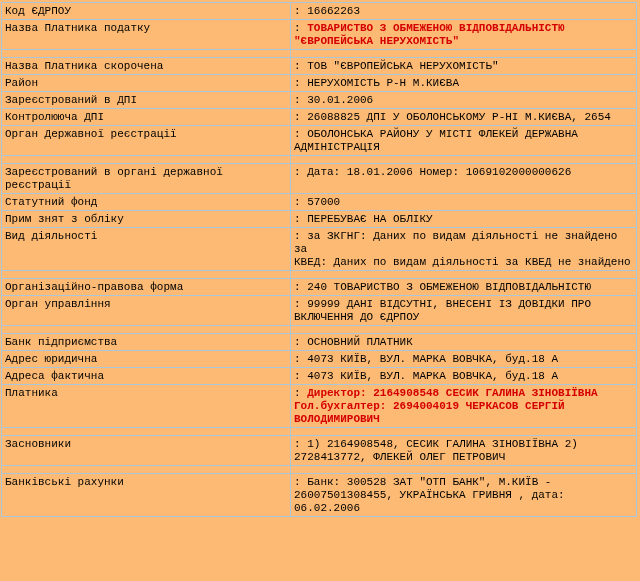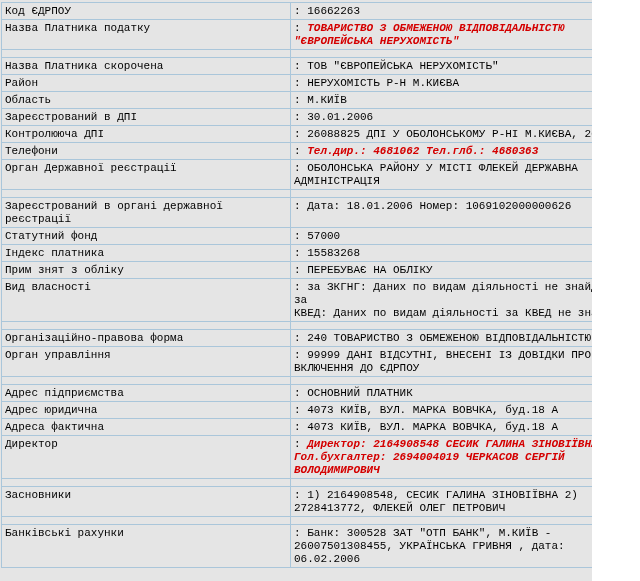--- a/index.html
+++ b/index.html
@@ -8,24 +8,24 @@
     --accent-red: #d40000;
   }
   * { box-sizing: border-box; }
   html, body {
     margin: 0;
     padding: 0;
     background: #ffffff;
     width: 640px;
   }
   .page {
-    width: 592px;
+    width: 640px;
     height: 581px;
     overflow: hidden;
-    background: #e5e5e5;
+    background: #fdba74;
     padding: 2px 2px 0 1px;
   }
   table.record-table {
     border-collapse: collapse;
     width: 636px;
     table-layout: fixed;
     font-family: "Liberation Mono", "DejaVu Sans Mono", monospace;
     font-size: 11px;
     line-height: 13px;
     color: var(--text-color);
@@ -42,21 +42,20 @@
   }
   td.value-cell {
     overflow: hidden;
   }
   .value-text {
     white-space: pre-wrap;
   }
   .value-text.red {
     color: var(--accent-red);
     font-weight: bold;
-    font-style: italic;
   }
   tr.spacer td {
     height: 8px;
     padding: 0;
   }
 </style>
 </head>
 <body>
 
 <div class="page">
@@ -81,39 +80,31 @@
   <tr class="record-row">
     <td class="label-cell">Назва Платника скорочена</td>
     <td class="value-cell"><span class="colon">: </span><span class="value-text">ТОВ "ЄВРОПЕЙСЬКА НЕРУХОМІСТЬ"</span></td>
   </tr>
 
   <tr class="record-row">
     <td class="label-cell">Район</td>
     <td class="value-cell"><span class="colon">: </span><span class="value-text">НЕРУХОМІСТЬ Р-Н М.КИЄВА</span></td>
   </tr>
 
-  <tr class="record-row">
-    <td class="label-cell">Область</td>
-    <td class="value-cell"><span class="colon">: </span><span class="value-text">М.КИЇВ</span></td>
-  </tr>
 
   <tr class="record-row">
     <td class="label-cell">Зареєстрований в ДПІ</td>
     <td class="value-cell"><span class="colon">: </span><span class="value-text">30.01.2006</span></td>
   </tr>
 
   <tr class="record-row">
     <td class="label-cell">Контролююча ДПІ</td>
     <td class="value-cell"><span class="colon">: </span><span class="value-text">26088825 ДПІ У ОБОЛОНСЬКОМУ Р-НІ М.КИЄВА, 2654</span></td>
   </tr>
 
-  <tr class="record-row">
-    <td class="label-cell">Телефони</td>
-    <td class="value-cell"><span class="colon">: </span><span class="value-text red">Тел.дир.: 4681062 Тел.глб.: 4680363</span></td>
-  </tr>
 
   <tr class="record-row">
     <td class="label-cell">Орган Державної реєстрації</td>
     <td class="value-cell"><span class="colon">: </span><span class="value-text">ОБОЛОНСЬКА РАЙОНУ У МІСТІ ФЛЕКЕЙ ДЕРЖАВНА
 АДМІНІСТРАЦІЯ</span></td>
   </tr>
 
   <tr class="record-row spacer">
     <td class="label-cell"></td>
     <td class="value-cell"><span class="colon"></span><span class="value-text"></span></td>
@@ -122,32 +113,28 @@
   <tr class="record-row">
     <td class="label-cell">Зареєстрований в органі державної реєстрації</td>
     <td class="value-cell"><span class="colon">: </span><span class="value-text">Дата: 18.01.2006 Номер: 1069102000000626</span></td>
   </tr>
 
   <tr class="record-row">
     <td class="label-cell">Статутний фонд</td>
     <td class="value-cell"><span class="colon">: </span><span class="value-text">57000</span></td>
   </tr>
 
-  <tr class="record-row">
-    <td class="label-cell">Індекс платника</td>
-    <td class="value-cell"><span class="colon">: </span><span class="value-text">15583268</span></td>
-  </tr>
 
   <tr class="record-row">
     <td class="label-cell">Прим знят з обліку</td>
     <td class="value-cell"><span class="colon">: </span><span class="value-text">ПЕРЕБУВАЄ НА ОБЛІКУ</span></td>
   </tr>
 
   <tr class="record-row">
-    <td class="label-cell">Вид власності</td>
+    <td class="label-cell">Вид діяльності</td>
     <td class="value-cell"><span class="colon">: </span><span class="value-text">за ЗКГНГ: Даних по видам діяльності не знайдено за
 КВЕД: Даних по видам діяльності за КВЕД не знайдено</span></td>
   </tr>
 
   <tr class="record-row spacer">
     <td class="label-cell"></td>
     <td class="value-cell"><span class="colon"></span><span class="value-text"></span></td>
   </tr>
 
   <tr class="record-row">
@@ -161,36 +148,36 @@
     <td class="value-cell"><span class="colon">: </span><span class="value-text">99999 ДАНІ ВІДСУТНІ, ВНЕСЕНІ ІЗ ДОВІДКИ ПРО
 ВКЛЮЧЕННЯ ДО ЄДРПОУ</span></td>
   </tr>
 
   <tr class="record-row spacer">
     <td class="label-cell"></td>
     <td class="value-cell"><span class="colon"></span><span class="value-text"></span></td>
   </tr>
 
   <tr class="record-row">
-    <td class="label-cell">Адрес підприємства</td>
+    <td class="label-cell">Банк підприємства</td>
     <td class="value-cell"><span class="colon">: </span><span class="value-text">ОСНОВНИЙ ПЛАТНИК</span></td>
   </tr>
 
   <tr class="record-row">
     <td class="label-cell">Адрес юридична</td>
     <td class="value-cell"><span class="colon">: </span><span class="value-text">4073 КИЇВ, ВУЛ. МАРКА ВОВЧКА, буд.18 А</span></td>
   </tr>
 
   <tr class="record-row">
     <td class="label-cell">Адреса фактична</td>
     <td class="value-cell"><span class="colon">: </span><span class="value-text">4073 КИЇВ, ВУЛ. МАРКА ВОВЧКА, буд.18 А</span></td>
   </tr>
 
   <tr class="record-row">
-    <td class="label-cell">Директор</td>
+    <td class="label-cell">Платника</td>
     <td class="value-cell"><span class="colon">: </span><span class="value-text red">Директор: 2164908548 СЕСИК ГАЛИНА ЗІНОВІЇВНА
 Гол.бухгалтер: 2694004019 ЧЕРКАСОВ СЕРГІЙ
 ВОЛОДИМИРОВИЧ</span></td>
   </tr>
 
   <tr class="record-row spacer">
     <td class="label-cell"></td>
     <td class="value-cell"><span class="colon"></span><span class="value-text"></span></td>
   </tr>
 

